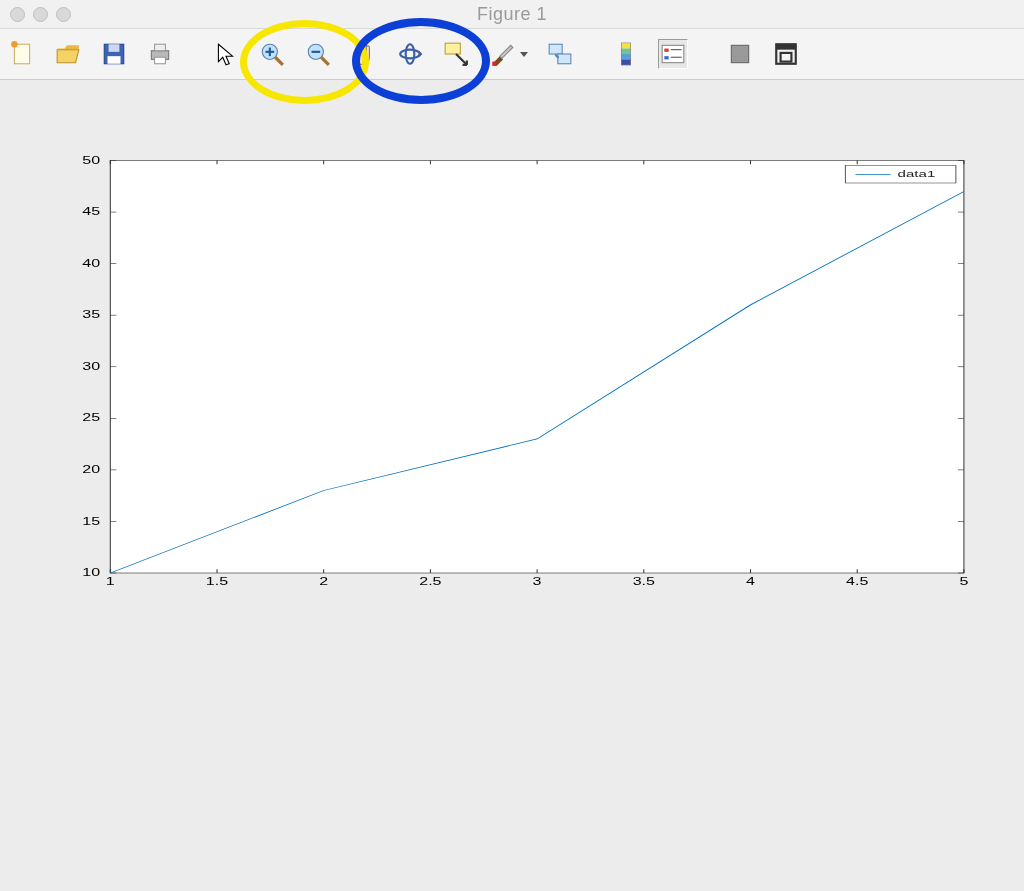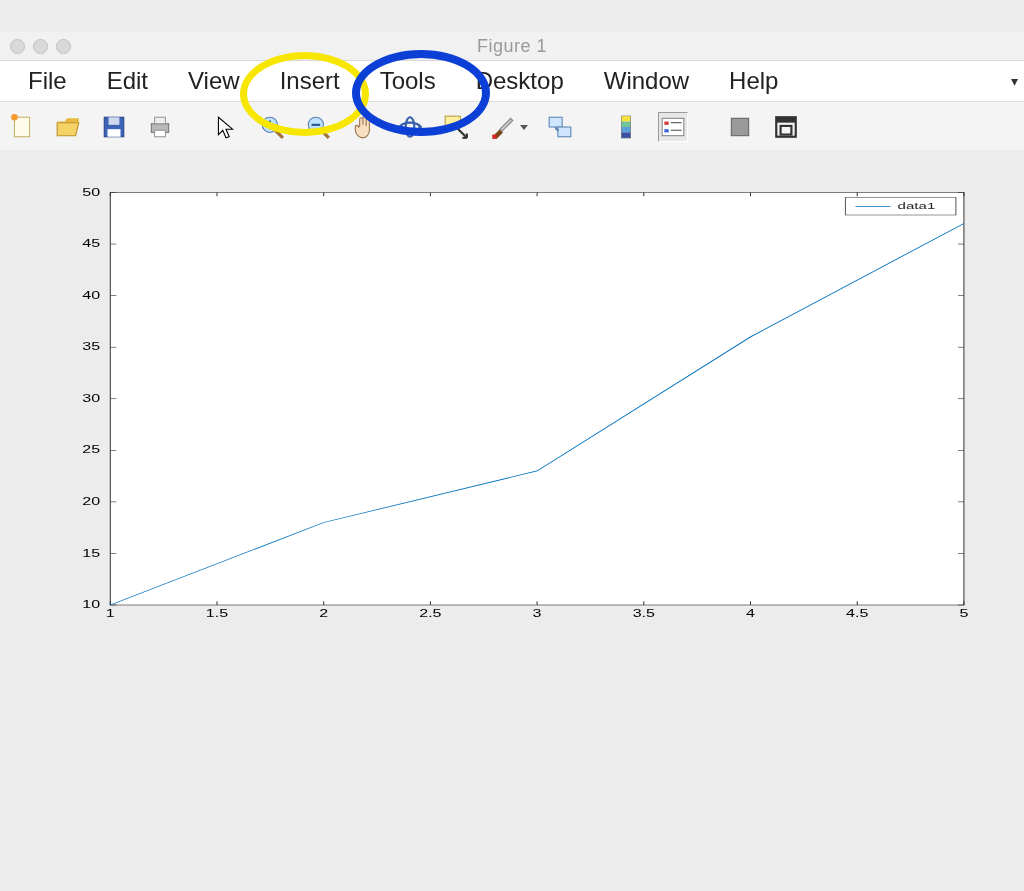--- a/index.html
+++ b/index.html
@@ -1,16 +1,16 @@
 <!DOCTYPE html>
 <html><head>
 <meta charset="utf-8">
 <style>
   html,body{margin:0;padding:0;font-family:"Helvetica Neue",Arial,sans-serif;background:#ececec;}
-  .window{width:1024px;height:628px;position:relative;background:#ececec;overflow:hidden;margin-top:32px;}
+  .window{width:1024px;height:628px;position:relative;background:#ececec;overflow:hidden;}
   .titlebar{height:28px;background:#f1f1f1;border-bottom:1px solid #d9d9d9;display:flex;align-items:center;position:relative;}
   .traffic{display:flex;gap:8px;margin-left:10px;}
   .dot{width:13px;height:13px;border-radius:50%;background:#d9d9d9;border:1px solid #c0c0c0;}
   .title{position:absolute;left:0;right:0;text-align:center;color:#9a9a9a;font-size:18px;letter-spacing:.5px;pointer-events:none;}
   .menubar{height:40px;background:#fff;border-bottom:1px solid #ddd;display:flex;align-items:center;padding:0 8px;gap:0;}
   .menu-item{font-size:24px;font-weight:500;color:#222;padding:2px 20px;cursor:default;white-space:nowrap;}
   .toolbar{height:50px;background:#f4f4f4;border-bottom:1px solid #ccc;display:flex;align-items:center;padding:0 8px;gap:18px;position:relative;}
   .tool-btn{width:28px;height:28px;display:flex;align-items:center;justify-content:center;cursor:pointer;}
   .tool-btn svg{width:26px;height:26px;}
   .sep{width:2px;height:30px;}
@@ -35,31 +35,20 @@
 
   <div class="titlebar">
     <div class="traffic">
       <div class="dot"></div>
       <div class="dot"></div>
       <div class="dot"></div>
     </div>
     <div class="title">Figure 1</div>
   </div>
 
-  <div class="menubar" style="position:relative;">
-    <div class="menu-item">File</div>
-    <div class="menu-item">Edit</div>
-    <div class="menu-item">View</div>
-    <div class="menu-item">Insert</div>
-    <div class="menu-item">Tools</div>
-    <div class="menu-item">Desktop</div>
-    <div class="menu-item">Window</div>
-    <div class="menu-item">Help</div>
-    <div class="minimizer">▾</div>
-  </div>
 
   <div class="toolbar">
     <div class="toolgroup">
 
       <div class="tool-btn">
         <svg viewBox="0 0 24 24">
           <rect x="5" y="3" width="14" height="18" fill="#fffde9" stroke="#c9b36b"></rect>
           <circle cx="5" cy="3" r="3" fill="#f39a2a"></circle>
         </svg>
       </div>

